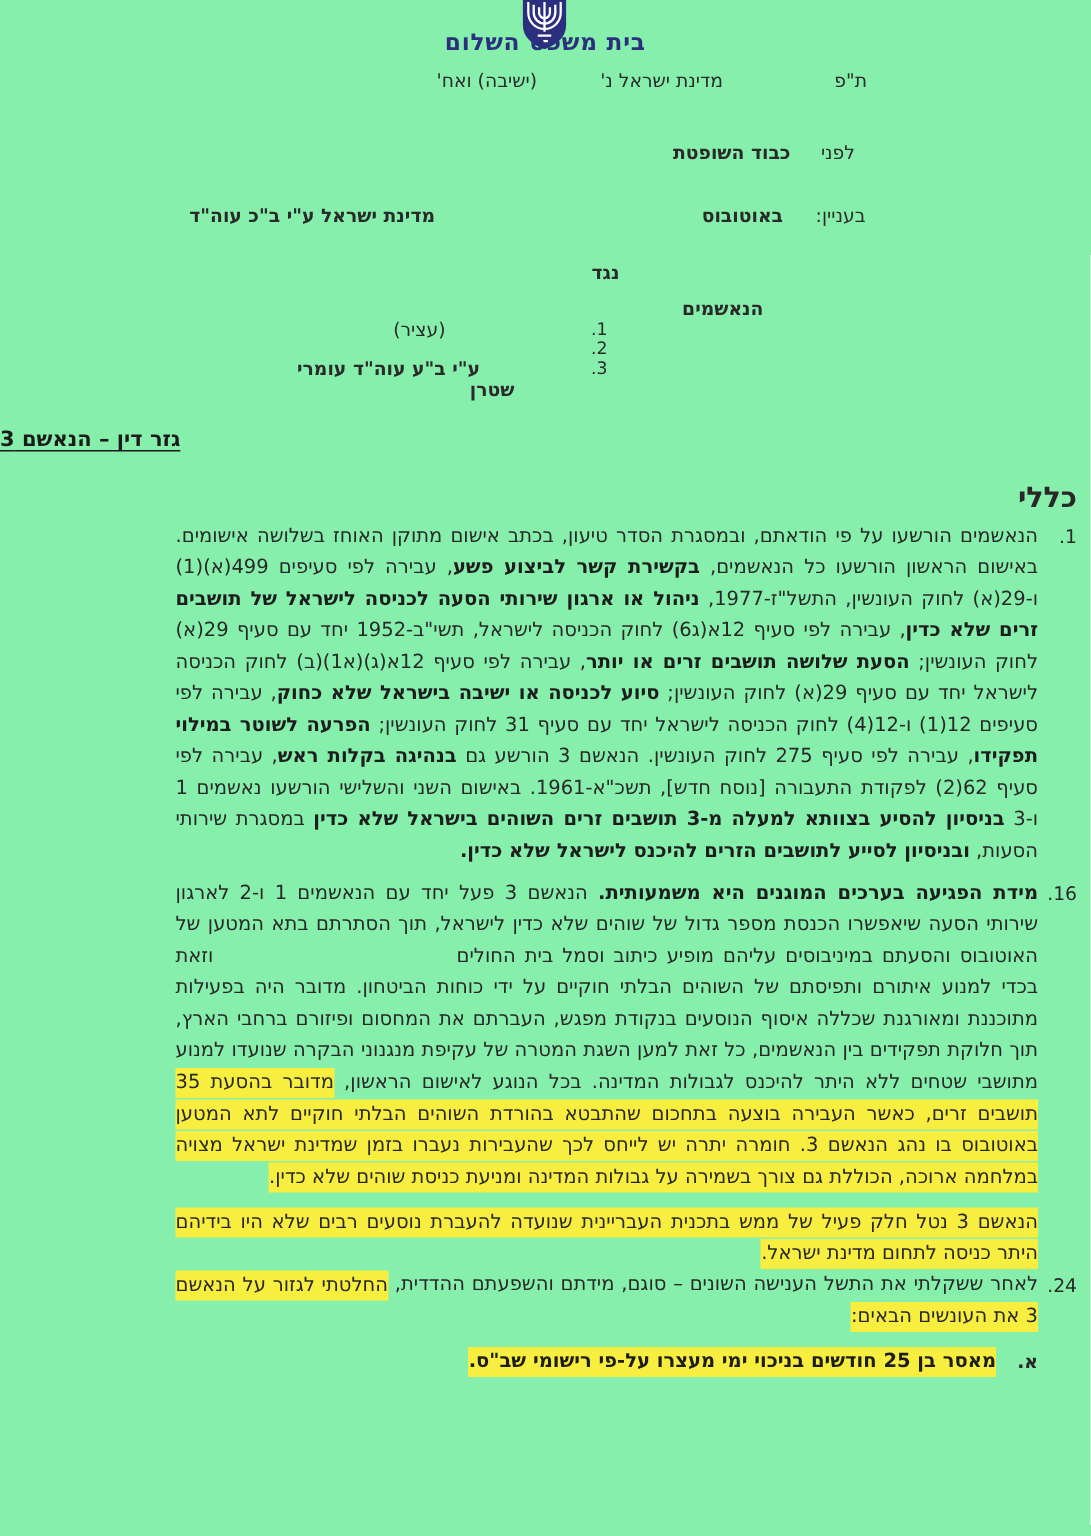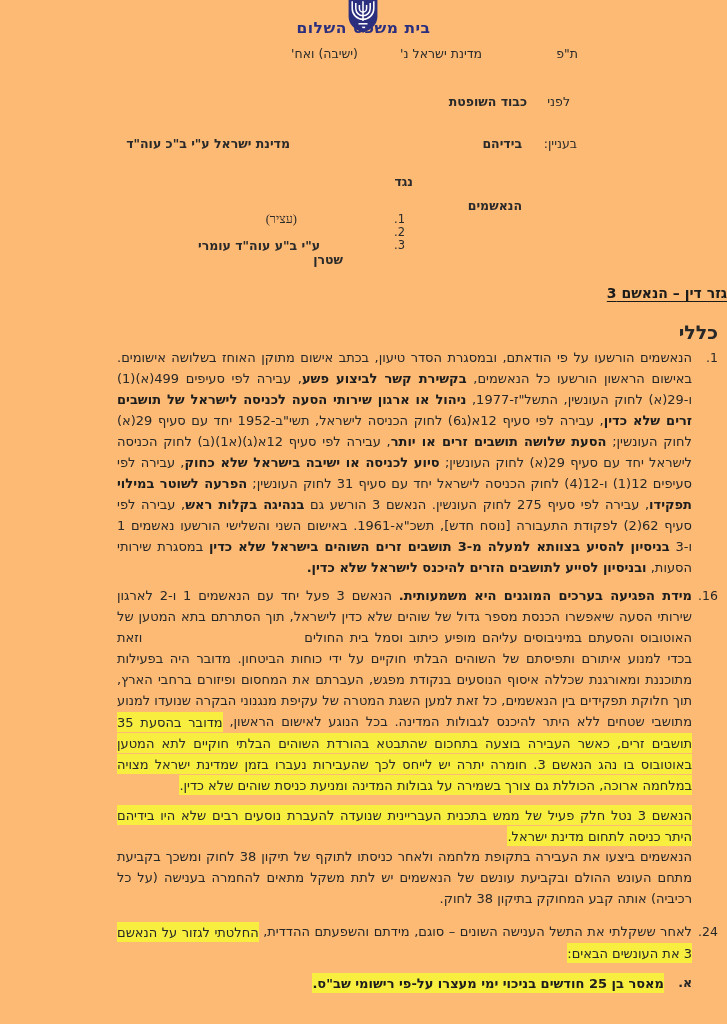--- a/index.html
+++ b/index.html
@@ -1,34 +1,34 @@
 <!DOCTYPE html>
 <html lang="he" dir="rtl"><head>
 <meta charset="utf-8">
 <style>
   * { margin:0; padding:0; box-sizing:border-box; }
   html,body { background:#ffffff; }
   .page {
     position:relative; width:727px; height:1024px; margin:0 auto;
-    background:#fdba74; overflow:hidden; direction:rtl;
+    background:#86efac; overflow:hidden; direction:rtl;
     font-family:"DejaVu Sans","Liberation Sans",sans-serif;
     color:#2a2a2a;
   }
   .abs { position:absolute; font-size:12.5px; white-space:nowrap; }
   .bold { font-weight:bold; }
 
   .emblem { position:absolute; top:-7px; left:345px; }
 
   .court-name {
     position:absolute; top:19px; left:0; right:0; text-align:center;
     font-size:15.5px; font-weight:bold; color:#2c2f7e; letter-spacing:0.5px;
   }
 
   .doc-title {
-    position:absolute; top:285px; left:0; right:0; text-align:right;
+    position:absolute; top:285px; left:0; right:0; text-align:left;
     font-weight:bold; font-size:14px; color:#1b1b1b;
     text-decoration:underline; text-underline-offset:3px;
   }
 
   .doc-body {
     position:absolute; top:322px; right:9px; width:601px;
     font-size:13px; line-height:21px; text-align:justify; color:#282828;
   }
   .sec-heading { font-weight:bold; font-size:19px; margin-bottom:4px; }
   .num-para { display:grid; grid-template-columns:26px 1fr; }
@@ -71,28 +71,28 @@
   <div class="court-name">בית משפט השלום</div>
 
   <span class="abs" style="top:46px; right:149px;">ת"פ</span>
   <span class="abs" style="top:46px; right:245px;text-align:right;">מדינת ישראל נ'</span>
   <span class="abs" style="top:46px; right:369px;">(ישיבה) ואח'</span>
 
   <span class="abs" style="top:94px; right:157px;">לפני</span>
   <span class="abs bold" style="top:94px; right:200px;">כבוד השופטת</span>
 
   <span class="abs" style="top:136px; right:150px;">בעניין:</span>
-  <span class="abs bold" style="top:136px; right:205px;">בידיהם</span>
+  <span class="abs bold" style="top:136px; right:205px;">באוטובוס</span>
   <span class="abs bold" style="top:136px; right:437px;">מדינת ישראל ע"י ב"כ עוה"ד</span>
 
   <span class="abs bold" style="top:174px; right:314px;">נגד</span>
 
-  <span class="abs bold" style="top:198px; right:205px;text-align:center;">הנאשמים</span>
+  <span class="abs bold" style="top:198px; right:218px;text-align:center;">הנאשמים</span>
   <span class="abs" style="top:212px; right:322px; font-size:11.5px;">1.</span>
-  <span class="abs" style="top:212px; right:430px;font-family:Liberation Serif, serif;">(עציר)</span>
+  <span class="abs" style="top:212px; right:430px;">(עציר)</span>
   <span class="abs" style="top:225px; right:322px; font-size:11.5px;">2.</span>
   <span class="abs" style="top:238px; right:322px; font-size:11.5px;">3.</span>
   <span class="abs bold" style="top:238px; right:407px;">ע"י ב"ע עוה"ד עומרי</span>
   <span class="abs bold" style="top:252px; right:384px;">שטרן</span>
 
   <div class="doc-title">גזר דין – הנאשם 3</div>
 
   <div class="doc-body">
 
     <div class="sec-heading">כללי</div>
@@ -102,21 +102,20 @@
       <div class="para-text"><span>הנאשמים הורשעו על פי הודאתם, ובמסגרת הסדר טיעון, בכתב אישום מתוקן האוחז בשלושה אישומים. באישום הראשון הורשעו כל הנאשמים, </span><span class="b">בקשירת קשר לביצוע פשע</span><span>, עבירה לפי סעיפים 499(א)(1) ו-29(א) לחוק העונשין, התשל"ז-1977, </span><span class="b">ניהול או ארגון שירותי הסעה לכניסה לישראל של תושבים זרים שלא כדין</span><span>, עבירה לפי סעיף 12א(ג6) לחוק הכניסה לישראל, תשי"ב-1952 יחד עם סעיף 29(א) לחוק העונשין; </span><span class="b">הסעת שלושה תושבים זרים או יותר</span><span>, עבירה לפי סעיף 12א(ג)(א1)(ב) לחוק הכניסה לישראל יחד עם סעיף 29(א) לחוק העונשין; </span><span class="b">סיוע לכניסה או ישיבה בישראל שלא כחוק</span><span>, עבירה לפי סעיפים 12(1) ו-12(4) לחוק הכניסה לישראל יחד עם סעיף 31 לחוק העונשין; </span><span class="b">הפרעה לשוטר במילוי תפקידו</span><span>, עבירה לפי סעיף 275 לחוק העונשין. הנאשם 3 הורשע גם </span><span class="b">בנהיגה בקלות ראש</span><span>, עבירה לפי סעיף 62(2) לפקודת התעבורה [נוסח חדש], תשכ"א-1961. באישום השני והשלישי הורשעו נאשמים 1 ו-3 </span><span class="b">בניסיון להסיע בצוותא למעלה מ-3 תושבים זרים השוהים בישראל שלא כדין</span><span> במסגרת שירותי הסעות, </span><span class="b">ובניסיון לסייע לתושבים הזרים להיכנס לישראל שלא כדין.</span></div>
     </div>
 
     <div class="num-para mb9">
       <span class="num-cell">16.</span>
       <div class="para-text"><span class="b">מידת הפגיעה בערכים המוגנים היא משמעותית.</span><span> הנאשם 3 פעל יחד עם הנאשמים 1 ו-2 לארגון שירותי הסעה שיאפשרו הכנסת מספר גדול של שוהים שלא כדין לישראל, תוך הסתרתם בתא המטען של האוטובוס והסעתם במיניבוסים עליהם מופיע כיתוב וסמל בית החולים </span><span class="redact-gap" style="width: 150px;">&nbsp;</span><span> וזאת בכדי למנוע איתורם ותפיסתם של השוהים הבלתי חוקיים על ידי כוחות הביטחון. מדובר היה בפעילות מתוכננת ומאורגנת שכללה איסוף הנוסעים בנקודת מפגש, העברתם את המחסום ופיזורם ברחבי הארץ, תוך חלוקת תפקידים בין הנאשמים, כל זאת למען השגת המטרה של עקיפת מנגנוני הבקרה שנועדו למנוע מתושבי שטחים ללא היתר להיכנס לגבולות המדינה. בכל הנוגע לאישום הראשון, </span><span class="hl">מדובר בהסעת 35 תושבים זרים, כאשר העבירה בוצעה בתחכום שהתבטא בהורדת השוהים הבלתי חוקיים לתא המטען באוטובוס בו נהג הנאשם 3. חומרה יתרה יש לייחס לכך שהעבירות נעברו בזמן שמדינת ישראל מצויה במלחמה ארוכה, הכוללת גם צורך בשמירה על גבולות המדינה ומניעת כניסת שוהים שלא כדין.</span></div>
     </div>
 
     <div class="para-text indent mb2"><span class="hl">הנאשם 3 נטל חלק פעיל של ממש בתכנית העבריינית שנועדה להעברת נוסעים רבים שלא היו בידיהם היתר כניסה לתחום מדינת ישראל.</span></div>
 
-    <div class="para-text indent mb12"><span>הנאשמים ביצעו את העבירה בתקופת מלחמה ולאחר כניסתו לתוקף של תיקון 38 לחוק ומשכך בקביעת מתחם העונש ההולם ובקביעת עונשם של הנאשמים יש לתת משקל מתאים להחמרה בענישה (על כל רכיביה) אותה קבע המחוקק בתיקון 38 לחוק.</span></div>
 
 
     <div class="num-para mb9">
       <span class="num-cell">24.</span>
       <div class="para-text"><span>לאחר ששקלתי את התשל הענישה השונים – סוגם, מידתם והשפעתם ההדדית, </span><span class="hl">החלטתי לגזור על הנאשם 3 את העונשים הבאים:</span></div>
     </div>
 
     <div class="item-row">
       <span class="num-cell bold">א.</span>
       <div class="para-text"><span class="b hl">מאסר בן 25 חודשים בניכוי ימי מעצרו על-פי רישומי שב"ס.</span></div>

